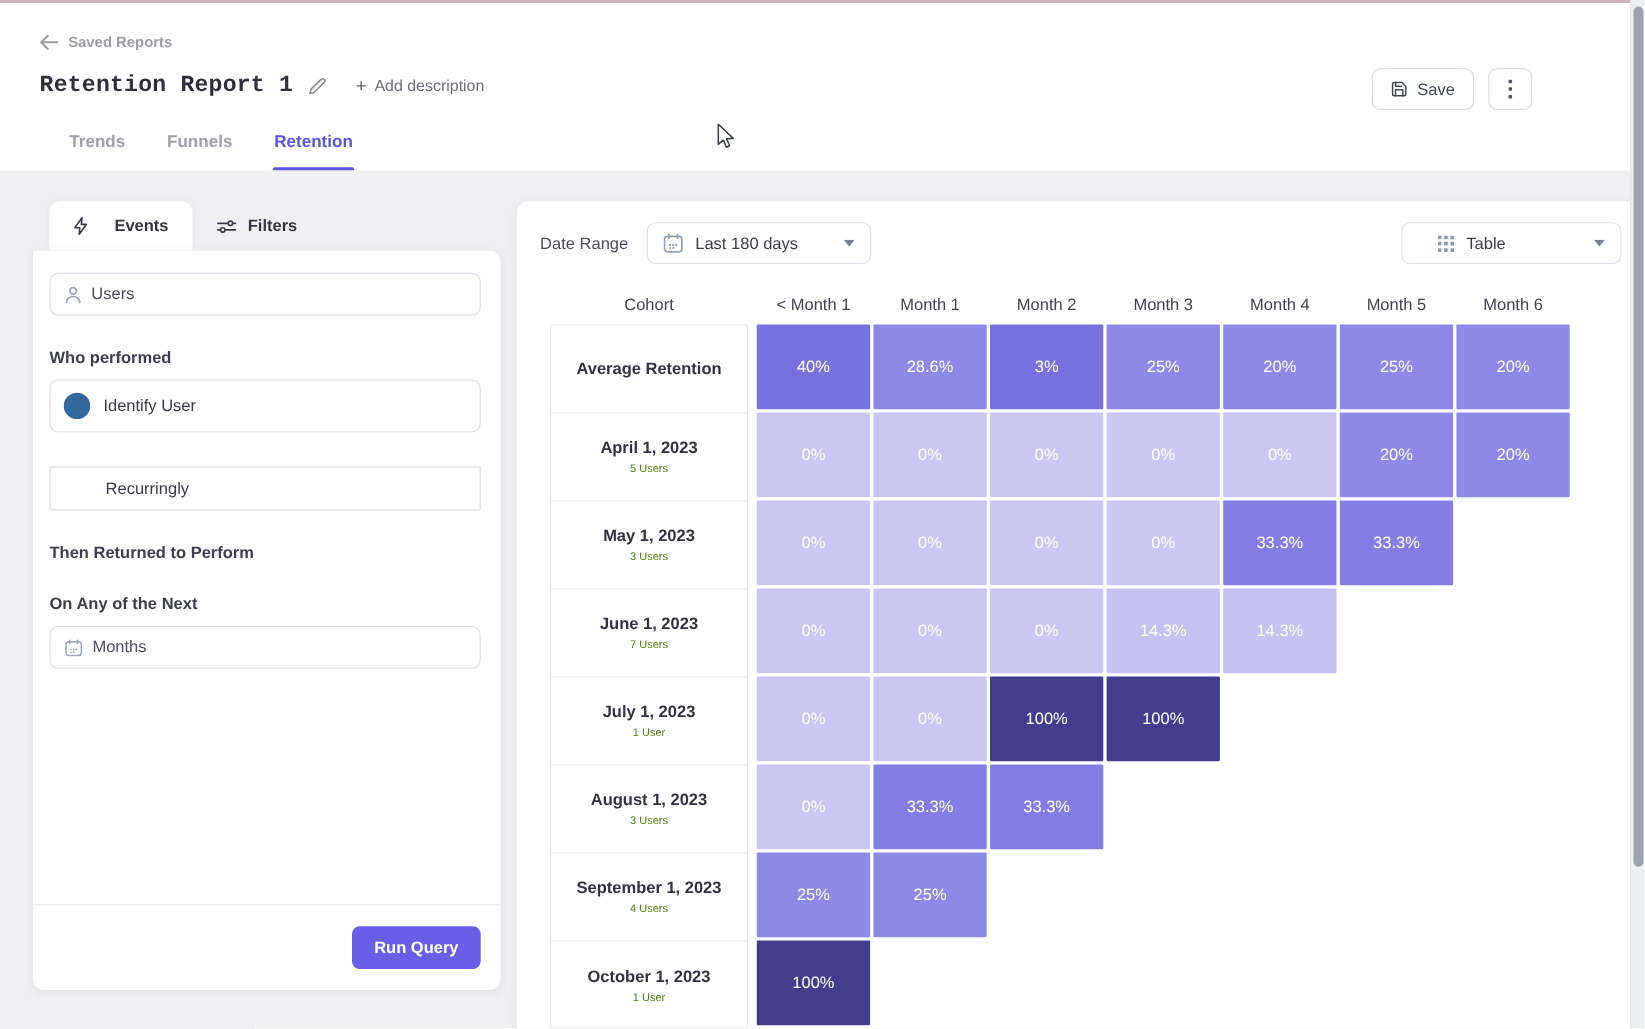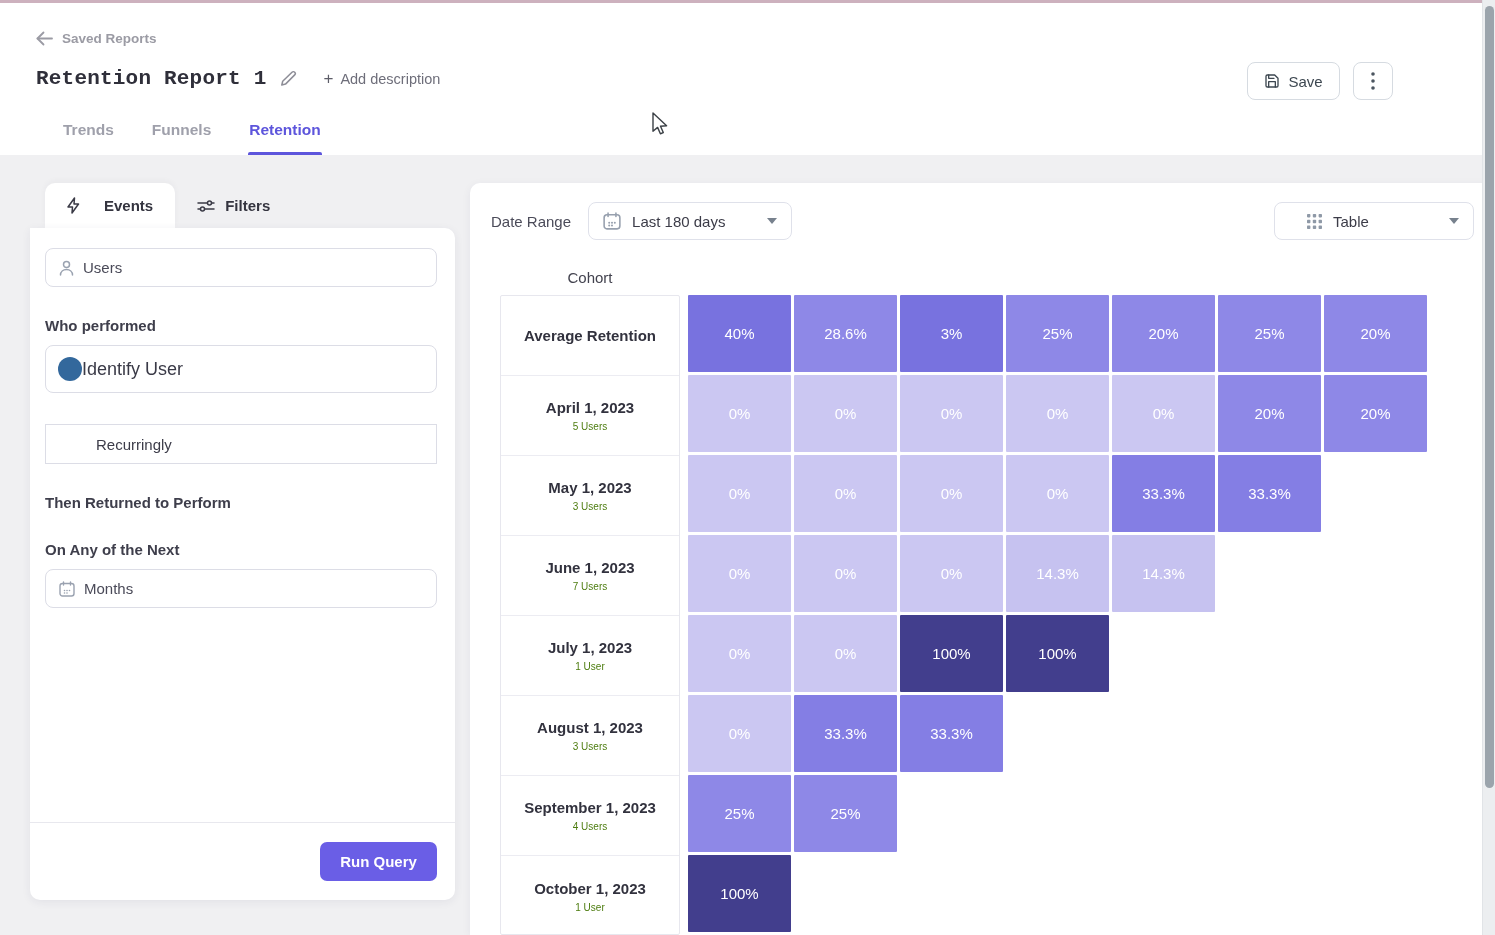--- a/index.html
+++ b/index.html
@@ -43,21 +43,21 @@
   .q-tab.active { background:#fff; border-radius:10px 10px 0 0; margin-left:15px;
                   box-shadow:0 -2px 6px rgba(40,40,80,.04);gap:24px; }
   .q-tab .ticon { color:#3a3a46; display:flex; }
   .query-body { background:#fff; border-radius:0 10px 10px 10px; height:672px; position:relative;
                 box-shadow:0 2px 10px rgba(40,40,80,.07); padding:20px 18px 0 15px; }
   .field { display:flex; align-items:center; gap:9px; height:39px; border:1px solid #dcdde6;
            border-radius:8px; padding:0 12px 0 13px; font-size:15px; color:#4a4a58; background:#fff; cursor:pointer; }
   .field .ficon { color:#9aa2b0; display:flex; }
   .section-label { font-size:15px; font-weight:700; color:#3e3e4b; margin:30px 0 11px 0; }
   .event-box { border:1px solid #dcdde6; border-radius:8px; padding:11px 12px; cursor:pointer; }
-  .event-main { display:flex; align-items:center; font-size:18px; color:#3a3a47; }
+  .event-main { display:flex; align-items:center; gap:12px; font-size:15px; color:#3a3a47; }
   .event-dot { width:24px; height:24px; border-radius:50%; flex:none; }
   .event-link { margin-left:42px; margin-top:7px; font-size:13.5px; color:var(--link); cursor:pointer; }
   .recur-field { height:40px; border:1px solid #dcdde6; border-radius:0; display:flex; align-items:center;
                  padding-left:50px; font-size:15px; color:#3c3c49; cursor:pointer; }
   .query-footer { position:absolute; left:0; right:0; bottom:0; height:78px; border-top:1px solid #e8e8ee;
                   display:flex; align-items:center; justify-content:flex-end; padding-right:18px; }
   .run-btn { width:117px; height:39px; background:var(--run); color:#fff; font-size:15px; font-weight:700;
              border:none; border-radius:7px; cursor:pointer; font-family:inherit; }
 
   
@@ -267,20 +267,29 @@
           <svg width="10" height="6" viewBox="0 0 10 6" fill="#77818d">
               <path d="M0 0h10L5 6z"></path>
             </svg>
         </span>
       </div>
     </div>
 
     <div class="table-wrap">
       <div class="thead">
         <div class="cohort-h">Cohort</div>
+        <div class="col-heads">
+            <div class="col-h">&lt; Month 1</div>
+            <div class="col-h">Month 1</div>
+            <div class="col-h">Month 2</div>
+            <div class="col-h">Month 3</div>
+            <div class="col-h">Month 4</div>
+            <div class="col-h">Month 5</div>
+            <div class="col-h">Month 6</div>
+          </div>
       </div>
       <div class="tbody">
         <div class="cohort-col">
             <div class="cohort-cell">
               <div class="cohort-name">Average Retention</div>
             </div>
             <div class="cohort-cell">
               <div class="cohort-name">April 1, 2023</div>
               <div class="cohort-users">5 Users</div>
             </div>

